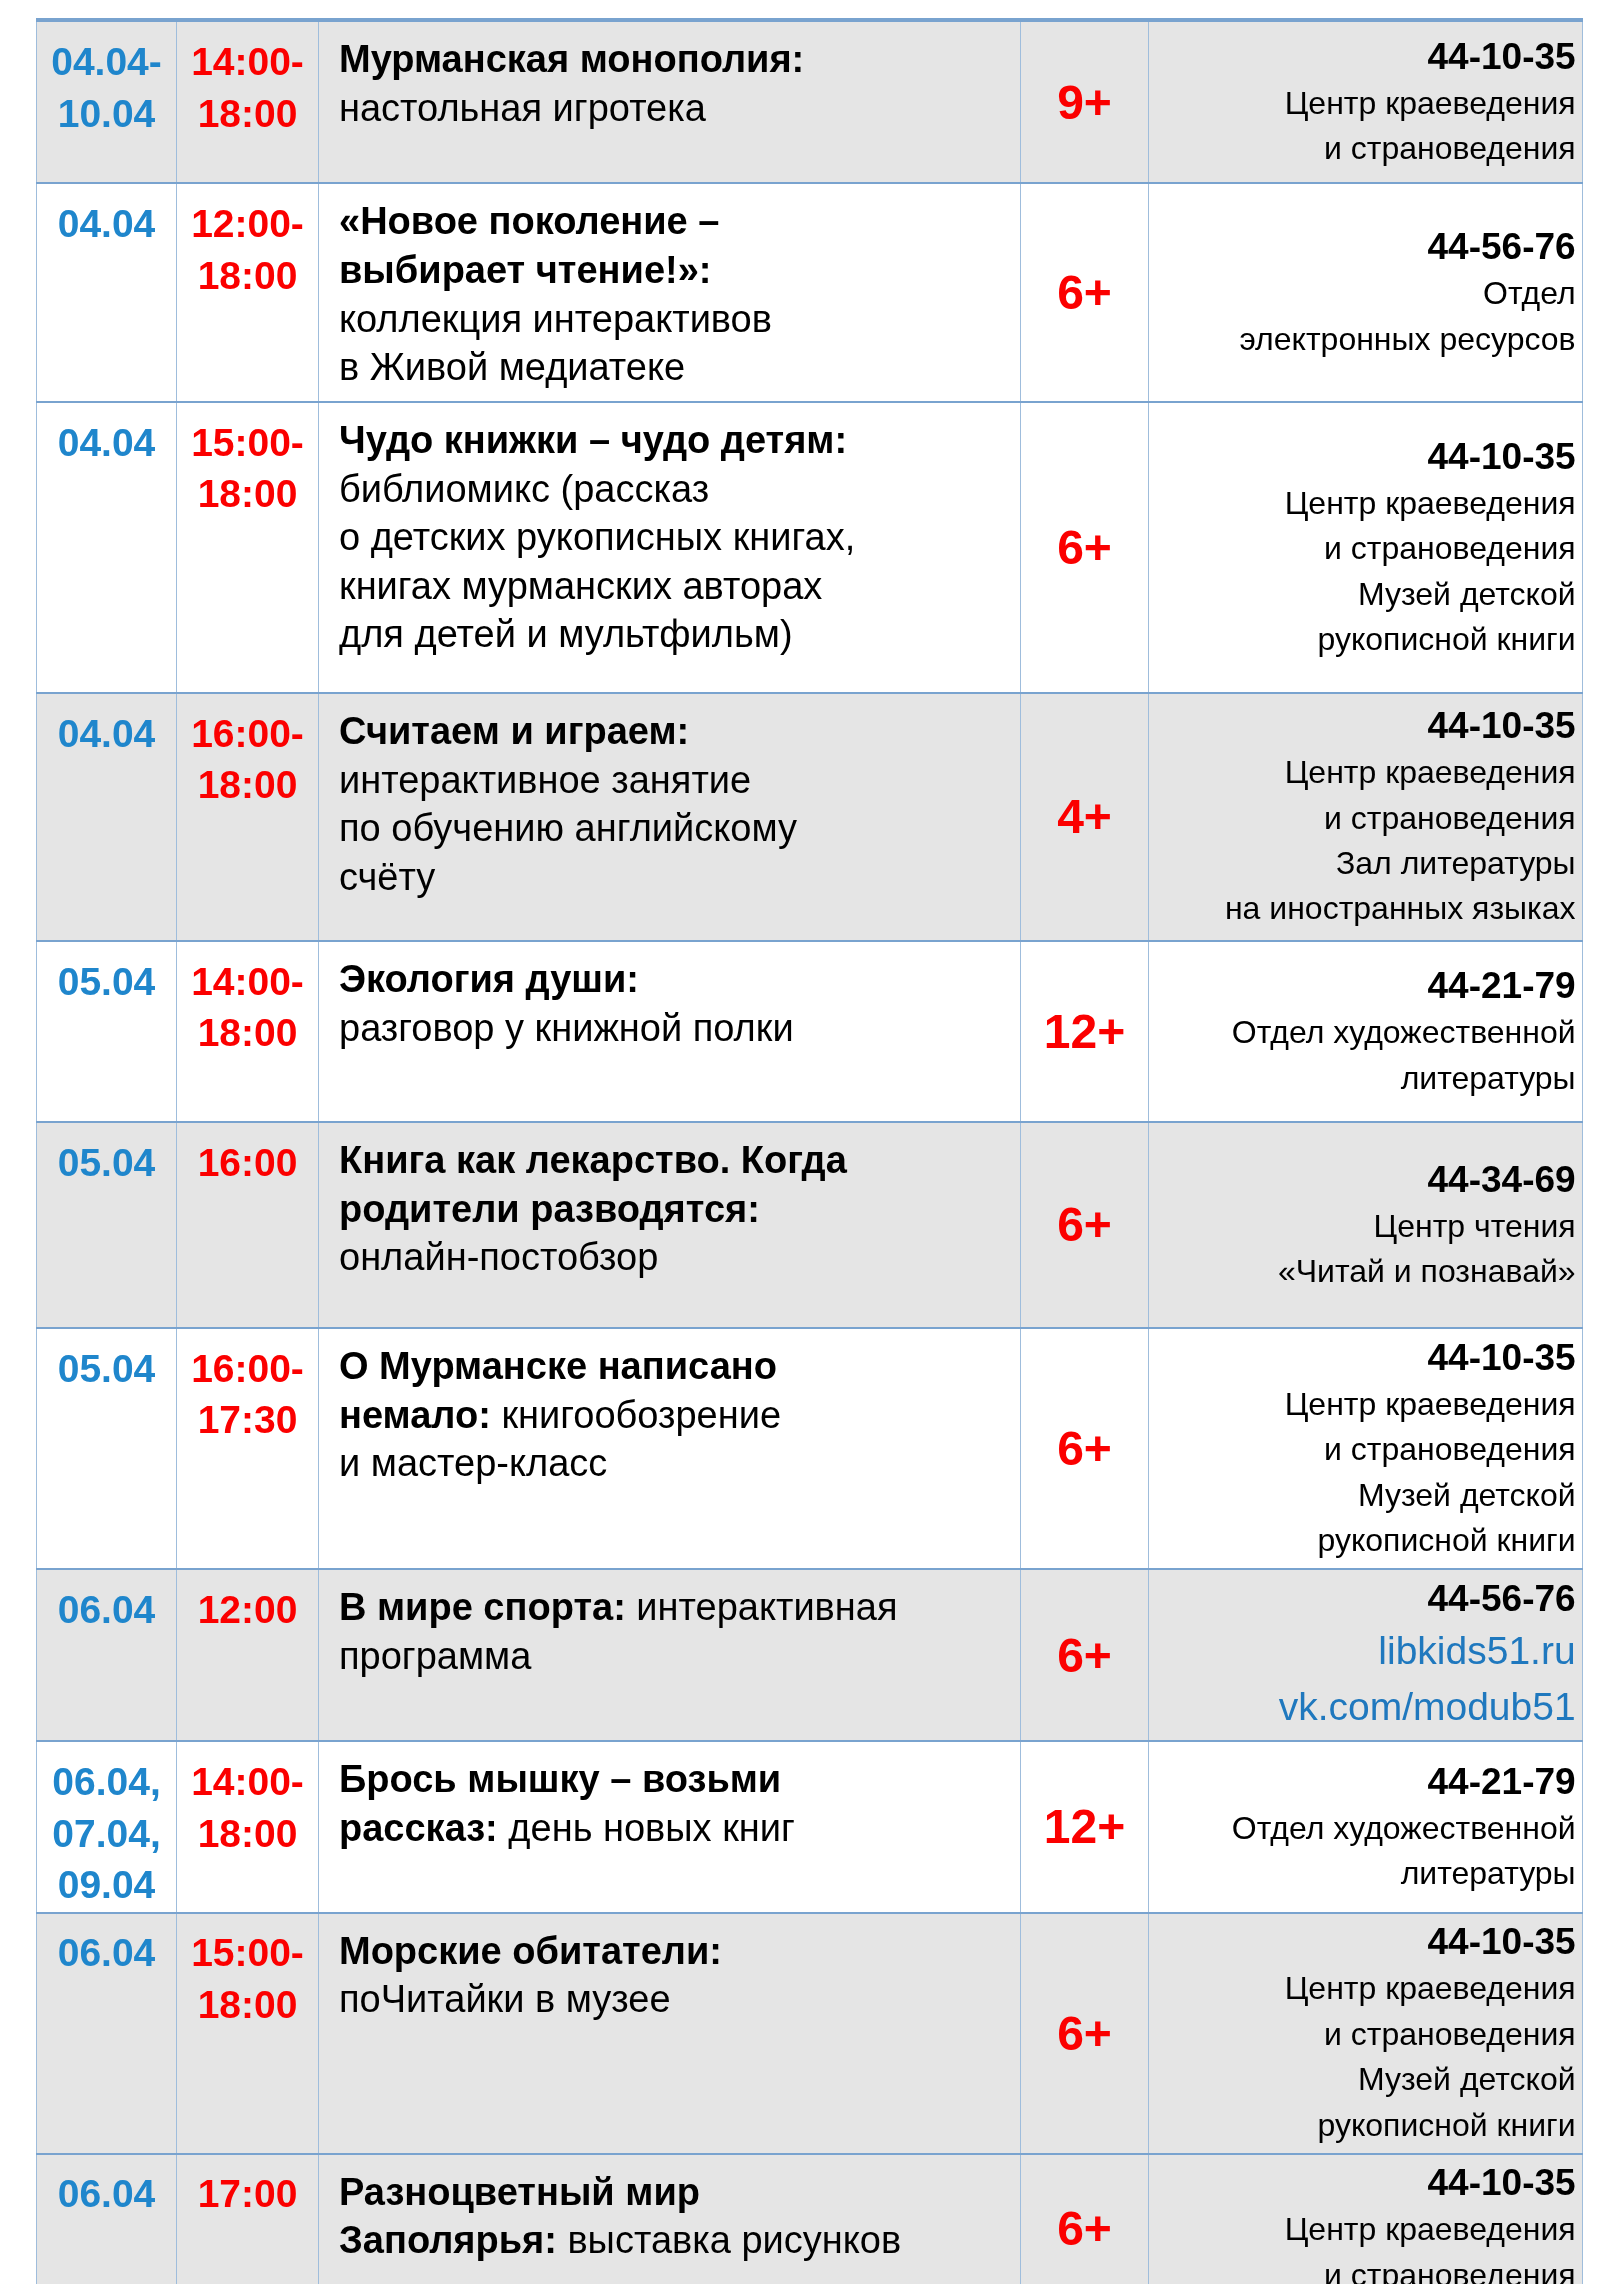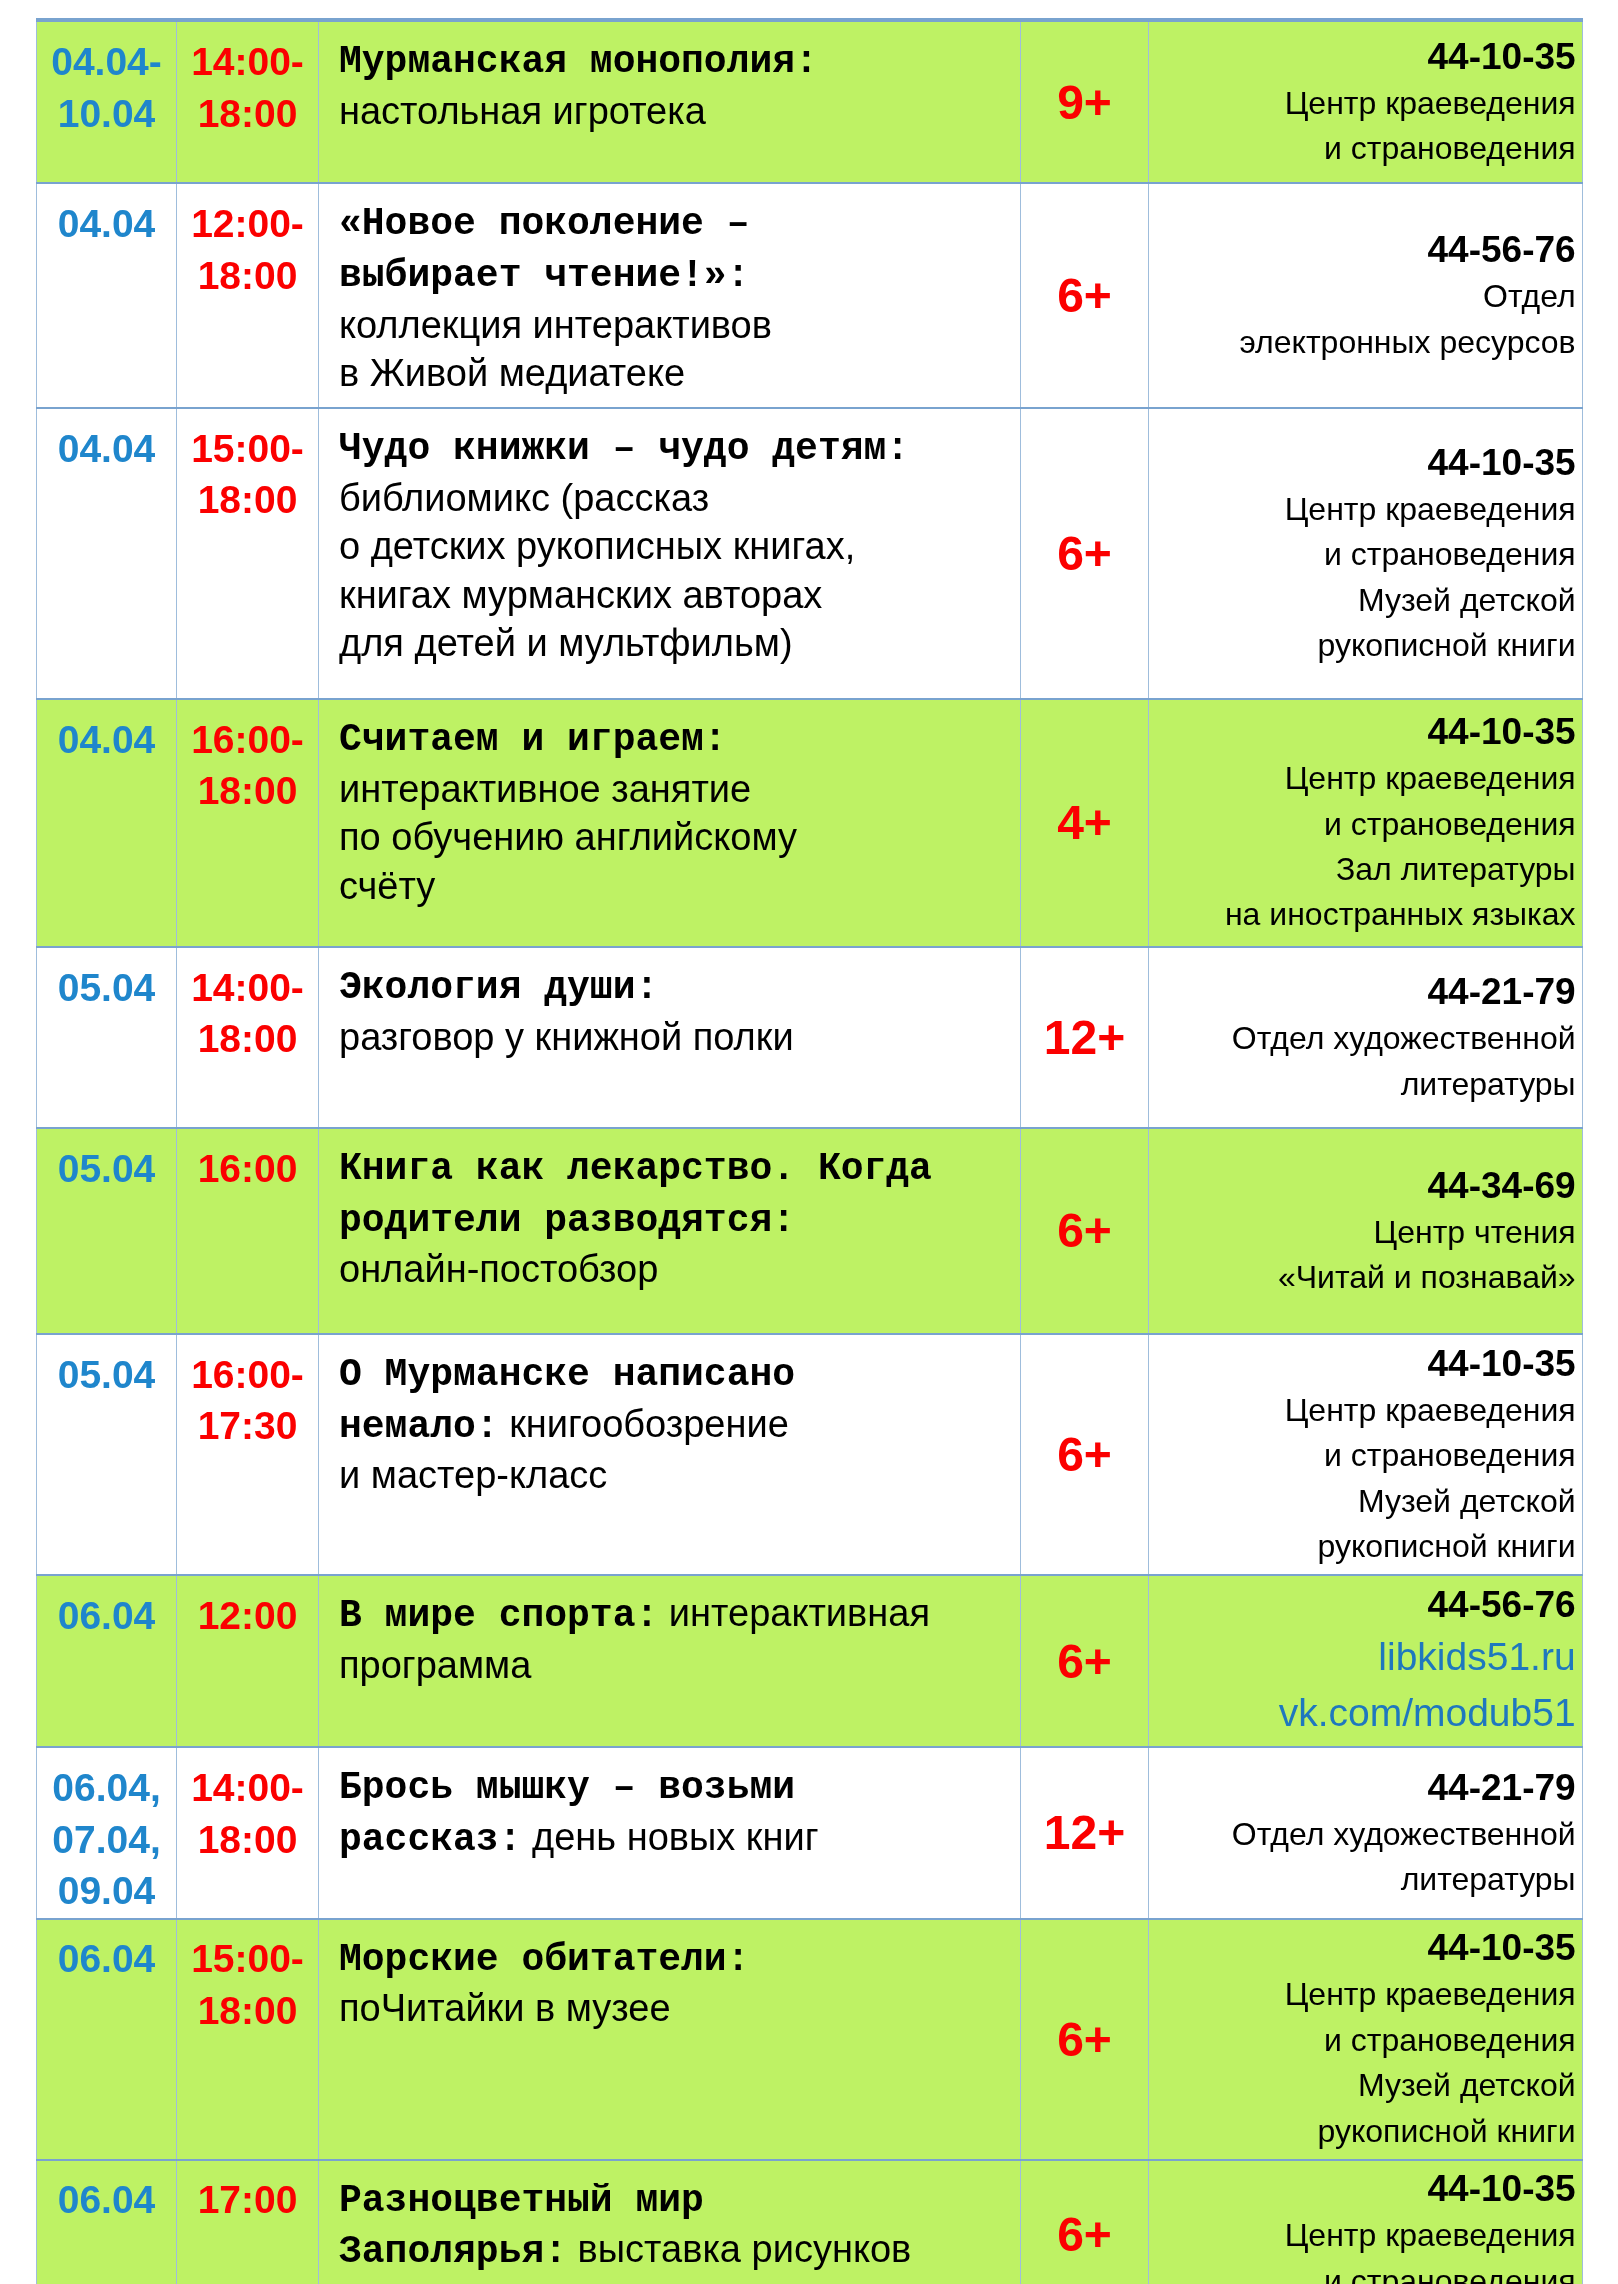--- a/index.html
+++ b/index.html
@@ -5,40 +5,40 @@
   html,body { margin:0; padding:0; background:#ffffff; }
   body { width:1619px; height:2284px; position:relative;
          font-family:"Liberation Sans","DejaVu Sans",sans-serif; }
   .sheet { position:absolute; left:36px; top:18.3px; }
   table.schedule { border-collapse:collapse; table-layout:fixed; width:1547px;
     border-left:1.8px solid #9FBDDC; border-right:1.8px solid #9FBDDC;
     border-top:4.1px solid #79A3CF; border-bottom:10px solid #4D79AD; }
   td { border-left:1.4px solid #9FBDDC; border-right:1.4px solid #9FBDDC;
        border-top:2.8px solid #79A3CF; border-bottom:2.8px solid #79A3CF;
        overflow:hidden; }
-  tr.bg-blue  { background:#bef264; }
+  tr.bg-blue  { background:#e5e5e5; }
   tr.bg-white { background:#FFFFFF; }
   tr:nth-child(1)  { height:163px; }
   tr:nth-child(2)  { height:216px; }
   tr:nth-child(3)  { height:291px; }
   tr:nth-child(4)  { height:248px; }
   tr:nth-child(5)  { height:181px; }
   tr:nth-child(6)  { height:206px; }
   tr:nth-child(7)  { height:213px; }
   tr:nth-child(8)  { height:170px; }
   tr:nth-child(9)  { height:160px; }
   tr:nth-child(10) { height:216px; }
   tr:nth-child(11) { height:138px; }
   .c-date, .c-time { text-align:center; vertical-align:top; padding-top:13.8px;
         font-weight:700; font-size:39px; line-height:1.32; white-space:pre-line; }
   .c-date { color:#1F86CC; }
   .c-time { color:#FB0000; }
   .c-event { vertical-align:top; padding:13px 13.8px 9.2px 20px; color:#000;
         font-size:38px; line-height:1.28; white-space:pre-line; }
-  .c-event b { font-weight:700;font-family:Liberation Mono, monospace; }
+  .c-event b { font-weight:700; }
   .c-age { text-align:center; vertical-align:middle; color:#FB0000;
         font-weight:700; font-size:48px; }
   .c-contact { text-align:right; vertical-align:middle; padding:4.6px 6.4px; }
   .phone { font-weight:700; font-size:37px; line-height:1.3; color:#000; }
   .loc   { font-size:32px; line-height:1.42; white-space:pre-line; color:#000; }
   .links { font-weight:400; font-size:39px; line-height:1.45; color:#1F78BE;
            white-space:pre-line; }
 </style>
 </head>
 <body>

